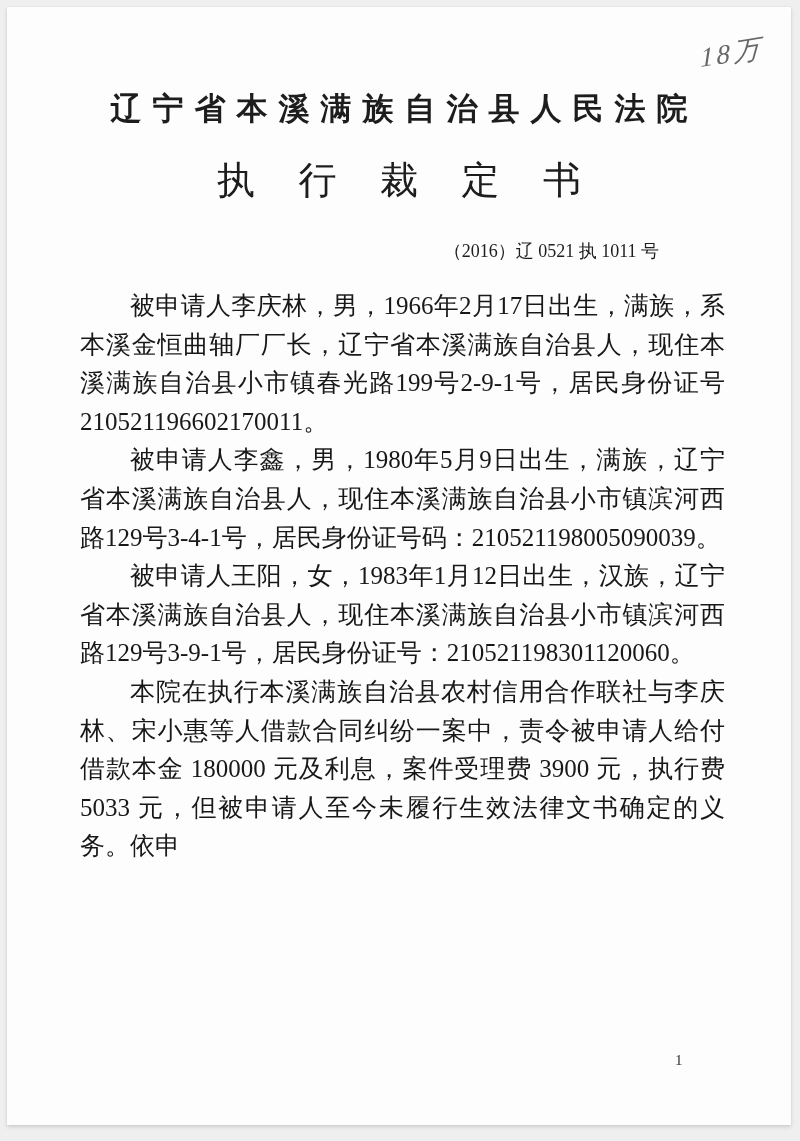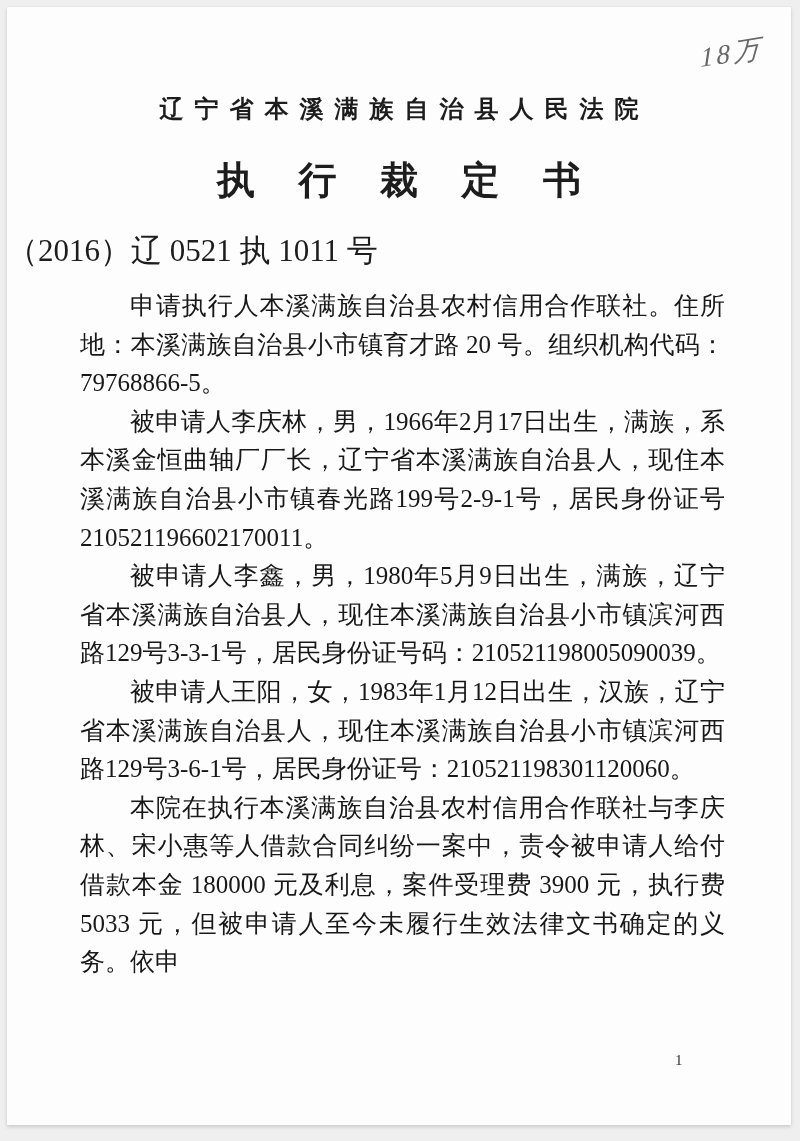--- a/index.html
+++ b/index.html
@@ -32,42 +32,42 @@
     font-size: 27px;
     font-style: italic;
     color: #4d4d4d;
     letter-spacing: 3px;
     transform: rotate(-9deg) skewX(-8deg);
     opacity: 0.85;
   }
   .court {
     margin: 85px 0 0 0;
     text-align: center;
-    font-size: 24px;
+    font-size: 31px;
     line-height: 34px;
     font-weight: 700;
     letter-spacing: 11px;
     text-indent: 11px;
     color: #1d1d1d;
   }
   .doc-title {
     margin: 32px 0 0 0;
     text-align: center;
     font-size: 38px;
     line-height: 44px;
-    font-weight: 700;
+    font-weight: 400;
     letter-spacing: 17px;
     text-indent: 17px;
     color: #1d1d1d;
   }
   .case-no {
     margin: 36px 0 0 0;
-    text-align: left;
+    text-align: right;
     padding-right: 132px;
-    font-size: 31px;
+    font-size: 18px;
     line-height: 26px;
     color: #1d1d1d;
   }
   .body-text {
     margin: 23px 0 0 73px;
     width: 645px;
     font-size: 25px;
     line-height: 38.6px;
     color: #181818;
     text-align: justify;
@@ -94,22 +94,21 @@
 
     <div class="handwritten">18万</div>
 
     <h1 class="court">辽宁省本溪满族自治县人民法院</h1>
 
     <h2 class="doc-title">执 行 裁 定 书</h2>
 
     <div class="case-no">（2016）辽 0521 执 1011 号</div>
 
     <div class="body-text">
-      <p>申请执行人本溪满族自治县农村信用合作联社。住所地：本溪满族自治县小市镇育才路 20 号。组织机构代码：79768866-5。</p>
       <p>被申请人李庆林，男，1966年2月17日出生，满族，系本溪金恒曲轴厂厂长，辽宁省本溪满族自治县人，现住本溪满族自治县小市镇春光路199号2-9-1号，居民身份证号210521196602170011。</p>
-      <p>被申请人李鑫，男，1980年5月9日出生，满族，辽宁省本溪满族自治县人，现住本溪满族自治县小市镇滨河西路129号3-3-1号，居民身份证号码：210521198005090039。</p>
-      <p>被申请人王阳，女，1983年1月12日出生，汉族，辽宁省本溪满族自治县人，现住本溪满族自治县小市镇滨河西路129号3-6-1号，居民身份证号：210521198301120060。</p>
+      <p>被申请人李鑫，男，1980年5月9日出生，满族，辽宁省本溪满族自治县人，现住本溪满族自治县小市镇滨河西路129号3-4-1号，居民身份证号码：210521198005090039。</p>
+      <p>被申请人王阳，女，1983年1月12日出生，汉族，辽宁省本溪满族自治县人，现住本溪满族自治县小市镇滨河西路129号3-9-1号，居民身份证号：210521198301120060。</p>
       <p>本院在执行本溪满族自治县农村信用合作联社与李庆林、宋小惠等人借款合同纠纷一案中，责令被申请人给付借款本金 180000 元及利息，案件受理费 3900 元，执行费 5033 元，但被申请人至今未履行生效法律文书确定的义务。依申</p>
     </div>
 
     <div class="page-num">1</div>
   </div>
 </div>
 
 </body></html>

